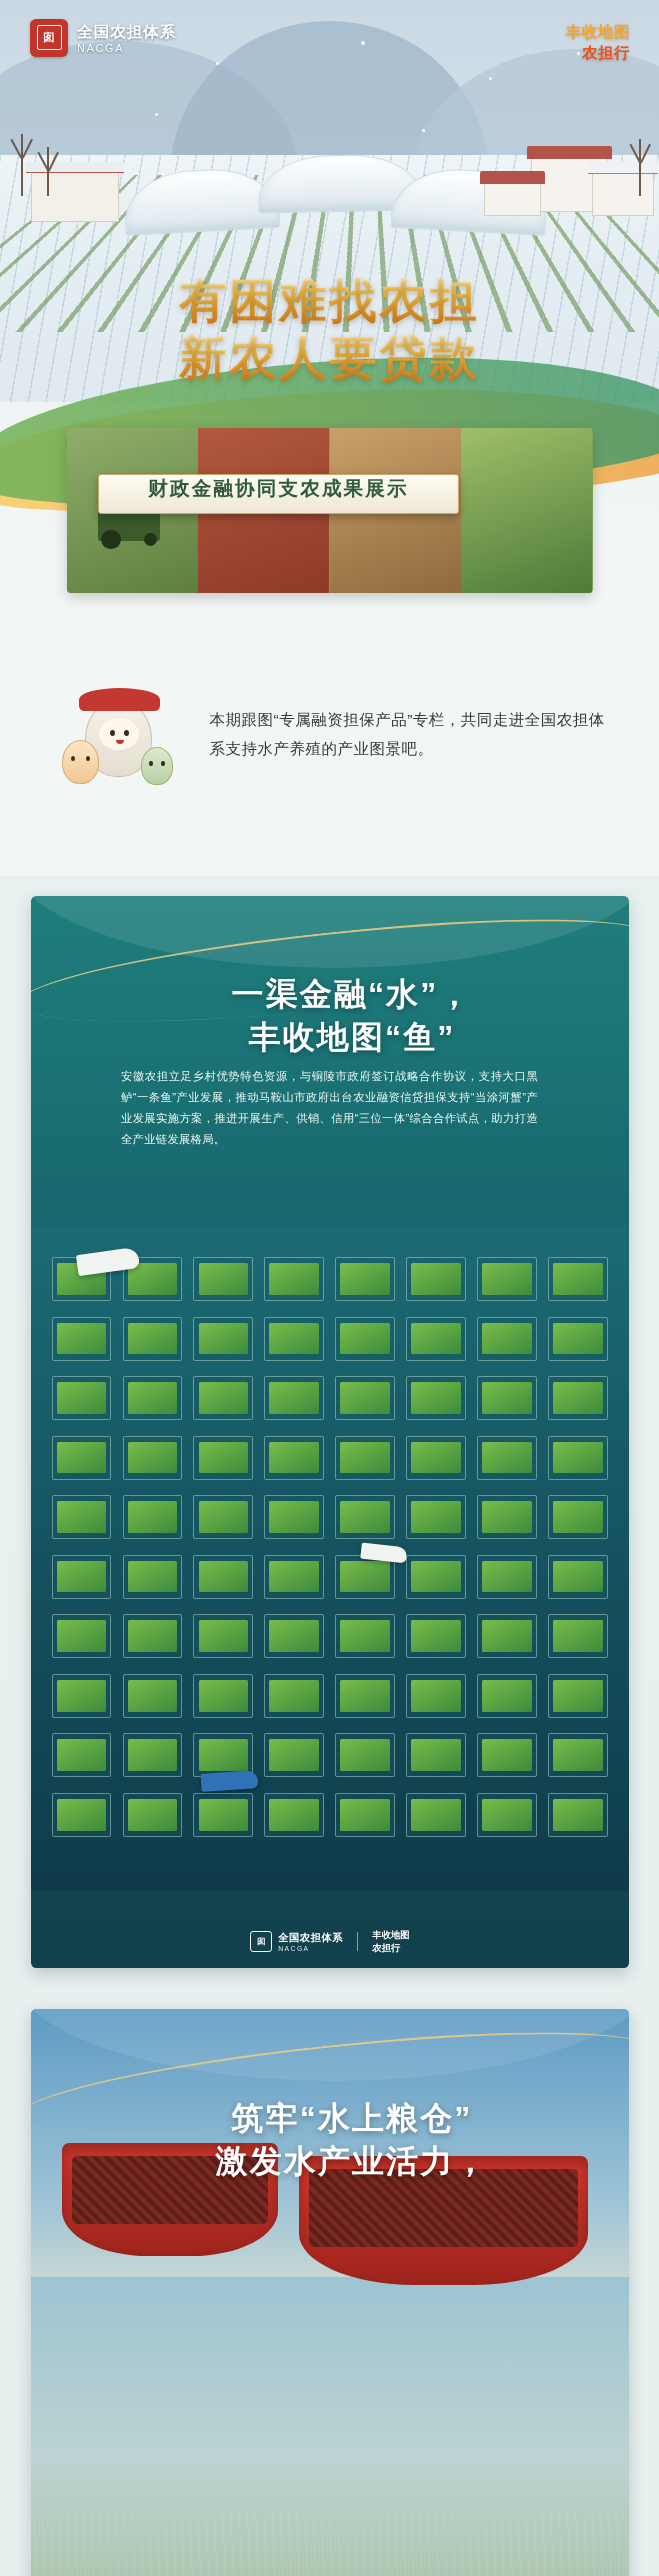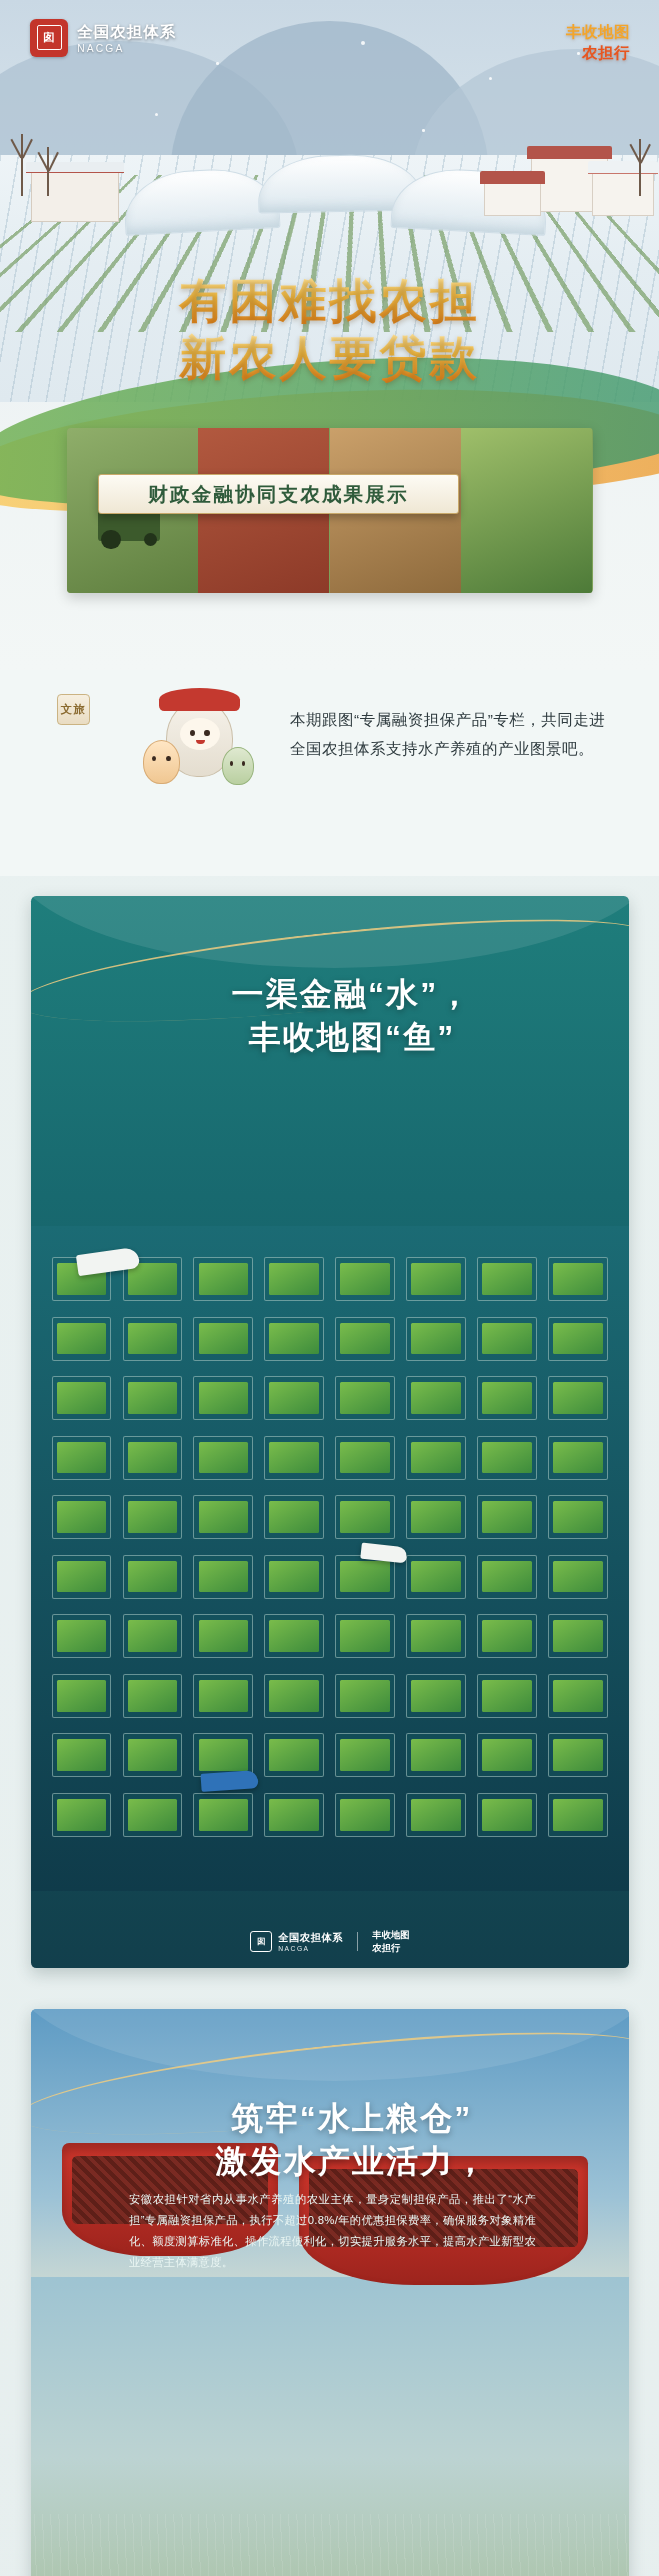--- a/index.html
+++ b/index.html
@@ -195,21 +195,21 @@
   }
   .tractor::before{content:"";position:absolute;left:3.1px;bottom:-8.2px;width:19.6px;height:19.6px;border-radius:50%;background:#22331a;}
   .tractor::after{content:"";position:absolute;right:3.1px;bottom:-5.2px;width:13.4px;height:13.4px;border-radius:50%;background:#22331a;}
   .berries { position:absolute; left:150px; top:88px; width:93px; height:57px;
     background:#8a4a33; border-radius:3.1px; }
   .berry { position:absolute; width:11.3px; height:11.3px; border-radius:50%; background:#d1362c; box-shadow:inset -1.5px -1.5px 2.1px rgba(0,0,0,.25);}
   .band-banner {
     position:absolute; left:31px; top:46px; width:361px; height:40px;
     background: linear-gradient(#fdfbf4,#efe7d4);
     border:1.5px solid #c9a96a; border-radius:3.1px;
-    display:flex; align-items:center; justify-content:center;
+    display:flex; justify-content:center;
     box-shadow:0 3.1px 8.2px rgba(0,0,0,.28);
   }
   .band-banner span {
     font-size:19.6px; font-weight:bold; color:#2f5b3b; letter-spacing:2.1px;
   }
 
   
   .intro {
     position:absolute; left:0; top:670px; width:659px; height:206px;
     background:#f2f7f6;
@@ -454,23 +454,20 @@
         
       </div>
       <div class="band-banner">
         <span>财政金融协同支农成果展示</span>
       </div>
     </div>
   </section>
 
   <section class="intro">
     <div class="intro-inner">
-      <div class="tag-col">
-        <div class="tag-pill">文旅</div>
-      </div>
       <div class="mascots">
         <div class="mascot m-big">
           <div class="hat"></div>
           <div class="face">
             <div class="eye l"></div>
               <div class="eye r"></div>
             <div class="mouth"></div>
           </div>
         </div>
         <div class="mascot m-small">
@@ -488,20 +485,21 @@
 
   <section class="card" id="card-fish">
     <div class="card-top-arc"></div>
     <div class="gold-swoosh"></div>
 
     <div class="card-title" style="top:77px;">
       <div class="tl">一渠金融“水”，</div>
       <div class="tl">丰收地图“鱼”</div>
     </div>
 
+    <div class="card-body" style="left:90px; top:170px; width:417px;">安徽农担立足乡村优势特色资源，与铜陵市政府签订战略合作协议，支持大口黑鲈“一条鱼”产业发展，推动马鞍山市政府出台农业融资信贷担保支持“当涂河蟹”产业发展实施方案，推进开展生产、供销、信用“三位一体”综合合作试点，助力打造全产业链发展格局。</div>
 
     <div class="pond">
       <div class="pond-grid">
         <div class="cage">
             <div class="algae"></div>
           </div>
         <div class="cage">
             <div class="algae"></div>
           </div>
         <div class="cage">
@@ -773,21 +771,20 @@
   <section class="card" id="card-crayfish">
     <div class="cf-sky"></div>
     <div class="card-top-arc"></div>
     <div class="gold-swoosh"></div>
 
     <div class="card-title" style="top:88px;">
       <div class="tl">筑牢“水上粮仓”</div>
       <div class="tl">激发水产业活力，</div>
     </div>
 
-    <div class="card-body" style="left:98px; top:180px; width:407px;">安徽农担针对省内从事水产养殖的农业主体，量身定制担保产品，推出了“水产担”专属融资担保产品，执行不超过0.8%/年的优惠担保费率，确保服务对象精准化、额度测算标准化、操作流程便利化，切实提升服务水平，提高水产业新型农业经营主体满意度。</div>
 
     <div class="cf-grass"></div>
 
     <div class="tub t1">
       <div class="fill"></div>
     </div>
     <div class="tub t2">
       <div class="fill"></div>
     </div>
 

